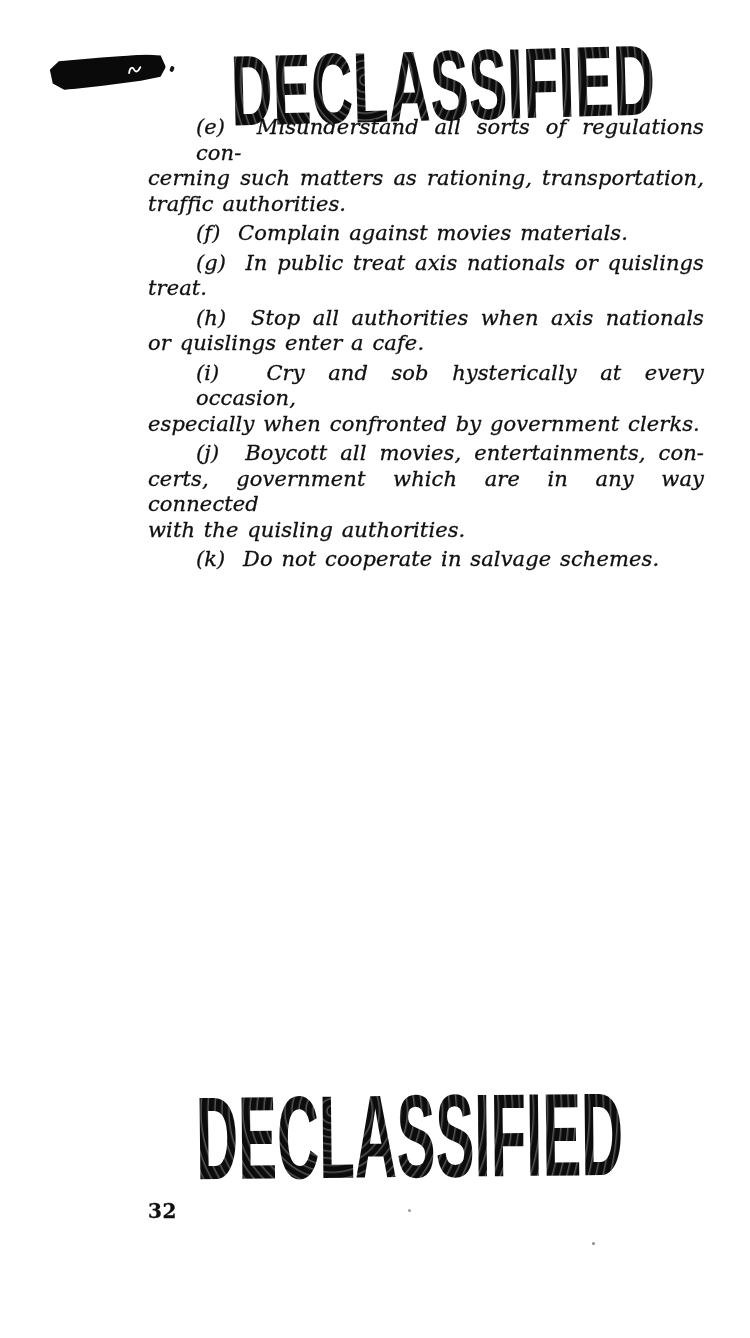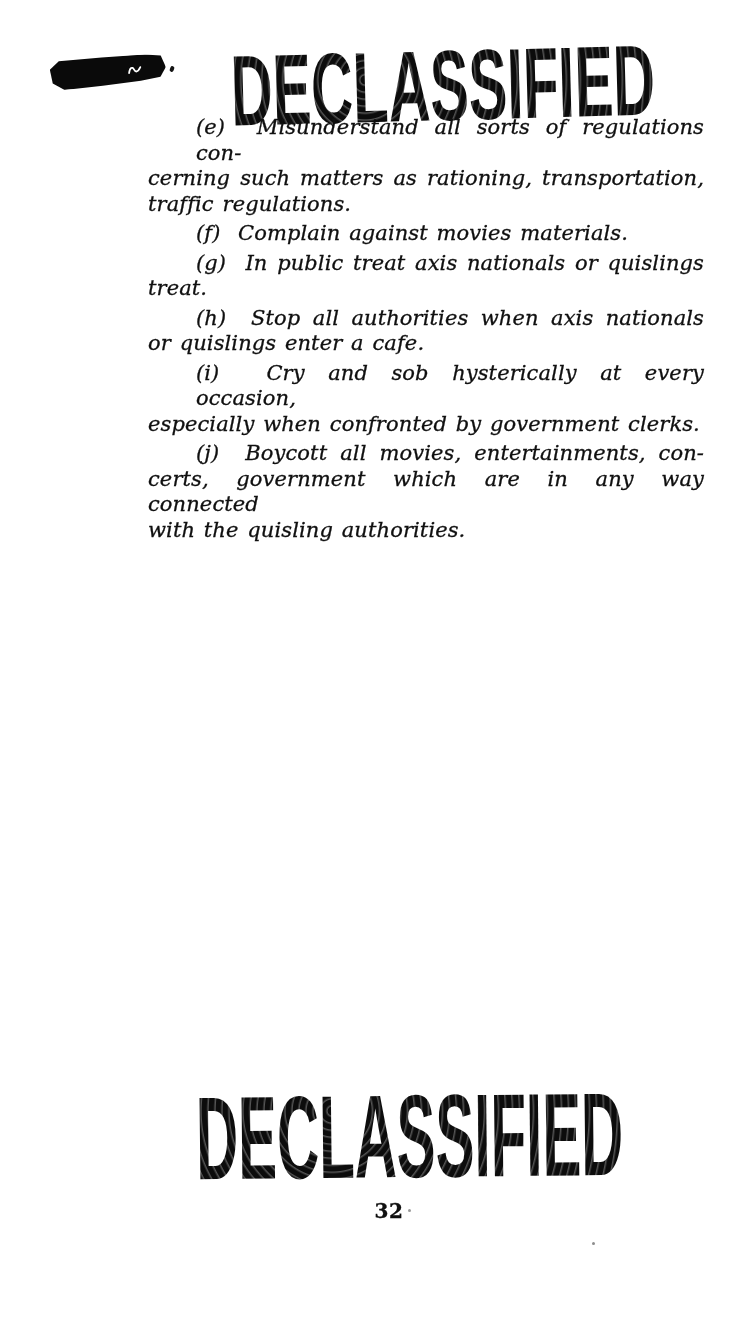--- a/index.html
+++ b/index.html
@@ -76,21 +76,20 @@
     background: #151515;
     border-radius: 2px;
     transform: rotate(20deg);
   }
 
   
   .page-number {
     position: absolute;
     left: 148px; top: 1199px;
     width: 482px;
-    text-align: center;
     font-size: 20px;
     font-weight: bold;
     letter-spacing: 0.5px;
     -webkit-text-stroke: 0.3px #101010;
   }
 
   
   .speck-a {
     position: absolute;
     left: 408px; top: 1209px;
@@ -119,21 +118,21 @@
 <div class="stamp stamp-top">
   <svg width="448" height="106" viewBox="0 0 448 106">
     <text x="9" y="84" font-size="100" textLength="424" lengthAdjust="spacingAndGlyphs">DECLASSIFIED</text>
   </svg>
 </div>
 
 <div class="text-block">
     <div class="para">
       <div class="line first">(e)  Misunderstand all sorts of regulations con-</div>
       <div class="line">cerning such matters as rationing, transportation,</div>
-      <div class="line last">traffic regulations.</div>
+      <div class="line last">traffic authorities.</div>
     </div>
     <div class="para">
       <div class="line first last">(f)  Complain against movies materials.</div>
     </div>
     <div class="para">
       <div class="line first">(g)  In public treat axis nationals or quislings</div>
       <div class="line last">treat.</div>
     </div>
     <div class="para">
       <div class="line first">(h)  Stop all authorities when axis nationals</div>
@@ -141,20 +140,23 @@
     </div>
     <div class="para">
       <div class="line first">(i)  Cry and sob hysterically at every occasion,</div>
       <div class="line last">especially when confronted by government clerks.</div>
     </div>
     <div class="para">
       <div class="line first">(j)  Boycott all movies, entertainments, con-</div>
       <div class="line">certs, government which are in any way connected</div>
       <div class="line last">with the quisling authorities.</div>
     </div>
+    <div class="para">
+      <div class="line first last">(k)  Do not cooperate in salvage schemes.</div>
+    </div>
   </div>
 
 <div class="stamp stamp-bottom">
   <svg width="448" height="128" viewBox="0 0 448 128">
     <text x="7" y="117" font-size="118" textLength="427" lengthAdjust="spacingAndGlyphs">DECLASSIFIED</text>
   </svg>
 </div>
 
 <div class="page-number">32</div>
 

